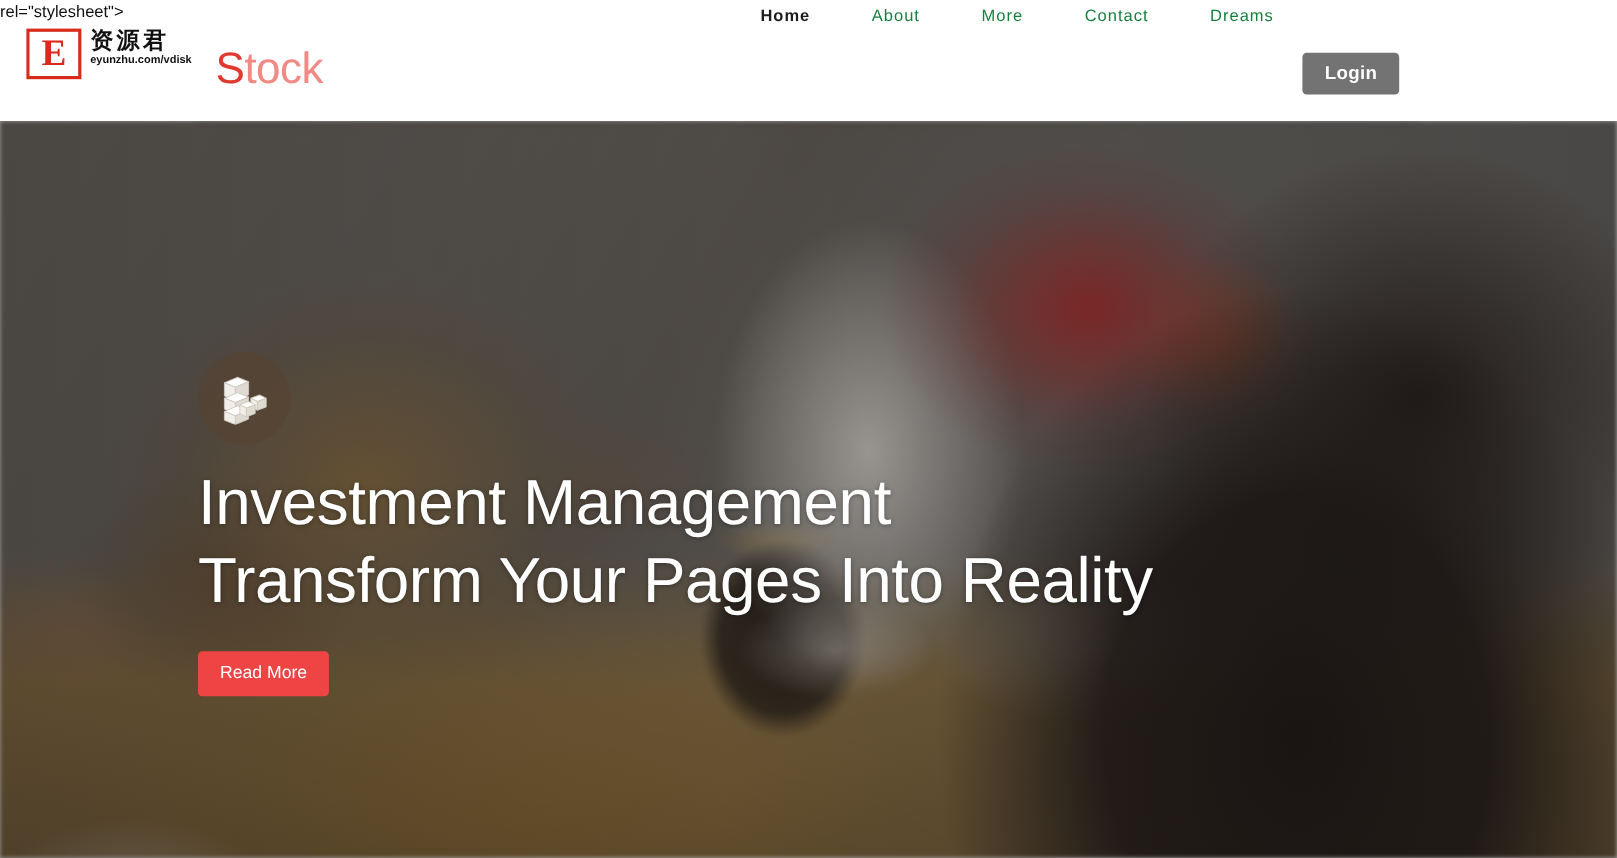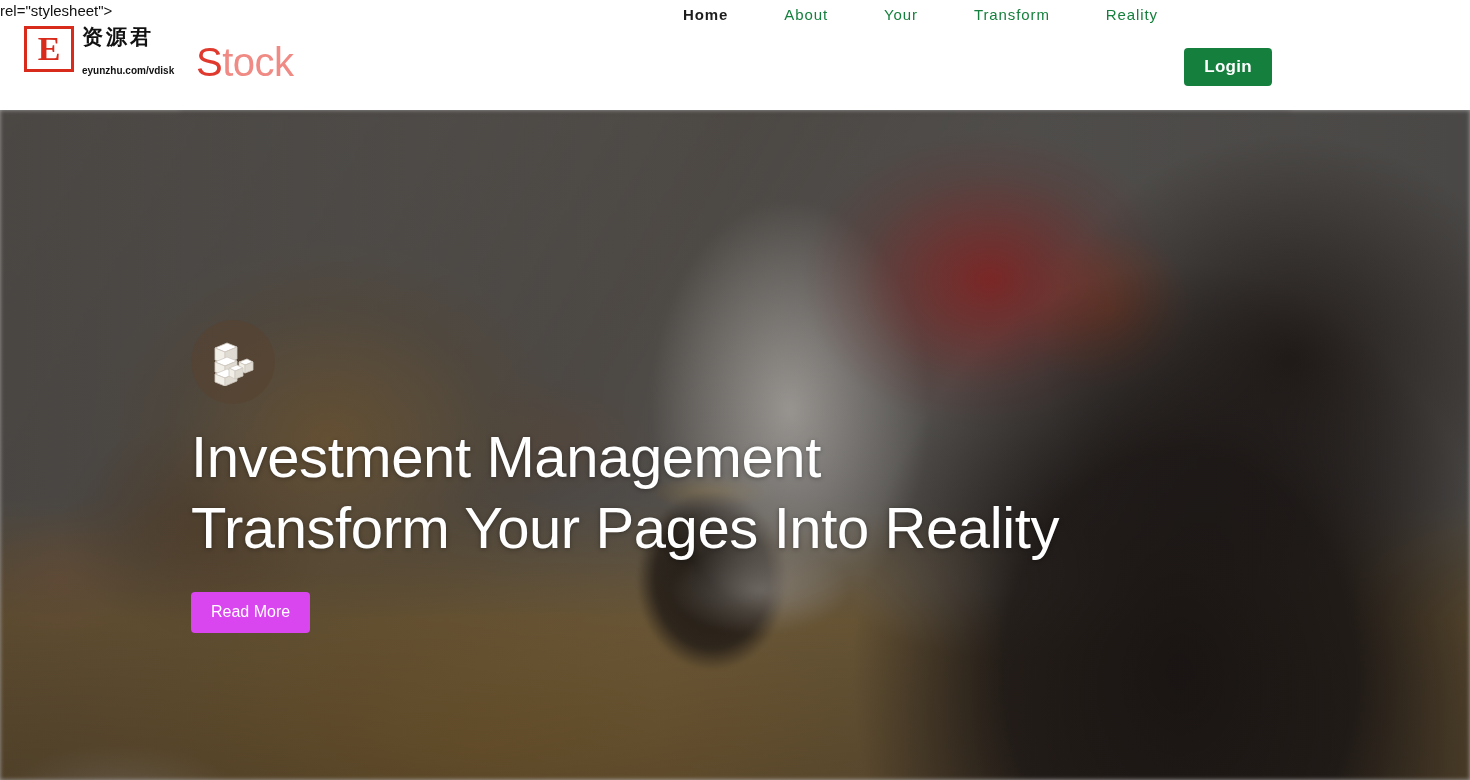--- a/index.html
+++ b/index.html
@@ -64,21 +64,20 @@
     font-weight: bold;
     font-size: 34px;
     line-height: 1;
     color: #d92b1c;
   }
   .wm-text {
     margin-left: 8px;
     display: flex;
     flex-direction: column;
     justify-content: space-between;
-    gap: 16px;
   }
   .wm-cn {
     font-family: "DejaVu Sans", sans-serif;
     font-size: 21px;
     font-weight: bold;
     letter-spacing: 3px;
     color: #111111;
     line-height: 1.05;
   }
   .wm-url {
@@ -167,21 +166,21 @@
   }
   .nav-link.active {
     color: #1d1d1d;
     font-weight: bold;
   }
 
   .login-btn {
     position: absolute;
     right: 198px;
     top: 48px;
-    background: #15803d;
+    background: #737373;
     color: #ffffff;
     font-family: "Liberation Sans", sans-serif;
     font-size: 17px;
     font-weight: bold;
     letter-spacing: 0.3px;
     border: none;
     border-radius: 4px;
     padding: 10px 20px 11px 20px;
     cursor: pointer;
     line-height: 1;
@@ -235,21 +234,20 @@
     position: absolute;
     inset: 0;
     background: linear-gradient(to right, rgba(28,22,18,0.42) 0%, rgba(28,22,18,0.30) 45%, rgba(20,16,14,0.38) 100%);
   }
 
   .hero-content {
     position: absolute;
     left: 180px;
     top: 210px;
     width: 1000px;
-    margin-left: 11px;
   }
   .hero-badge {
     width: 84px;
     height: 84px;
     border-radius: 50%;
     background: rgba(88,66,48,0.55);
     display: flex;
     align-items: center;
     justify-content: center;
     margin-bottom: 18px;
@@ -260,21 +258,21 @@
     color: #ffffff;
     font-size: 58px;
     line-height: 1.22;
     letter-spacing: -0.4px;
     white-space: nowrap;
     text-shadow: 0 1px 5px rgba(0,0,0,0.35);
   }
   .read-more-btn {
     margin-top: 28px;
     display: inline-block;
-    background: #d946ef;
+    background: #ef4444;
     color: #ffffff;
     font-family: "Liberation Sans", sans-serif;
     font-size: 16px;
     border: none;
     border-radius: 4px;
     padding: 12px 20px 13px 20px;
     cursor: pointer;
     line-height: 1;
   }
 </style>
@@ -330,23 +328,23 @@
     <div class="header-inner">
 
       <a class="brand">
         <span class="brand-word"><span class="brand-s">S</span><span>tock</span></span>
         <span class="brand-underline"></span>
       </a>
 
       <nav class="nav">
         <a class="nav-link active">Home</a>
         <a class="nav-link">About</a>
-        <a class="nav-link">Your</a>
-        <a class="nav-link">Transform</a>
-        <a class="nav-link">Reality</a>
+        <a class="nav-link">More</a>
+        <a class="nav-link">Contact</a>
+        <a class="nav-link">Dreams</a>
       </nav>
 
       <button class="login-btn">Login</button>
     </div>
   </header>
 
   <div class="code-leak">rel="stylesheet"&gt;</div>
 
   <div class="watermark">
     <div class="wm-badge">

